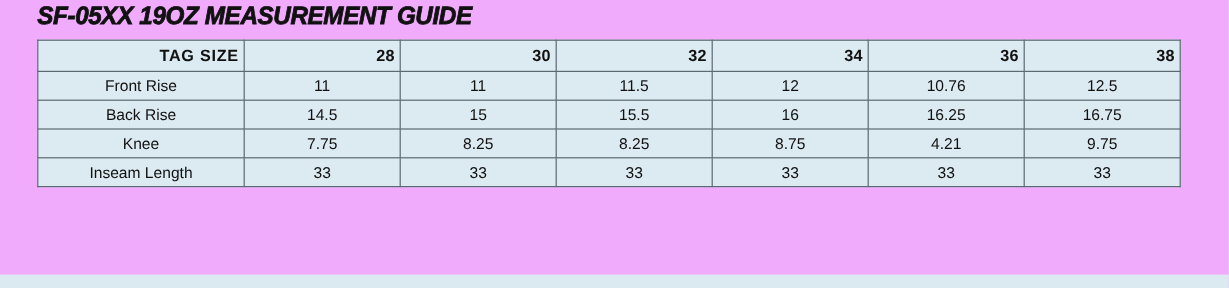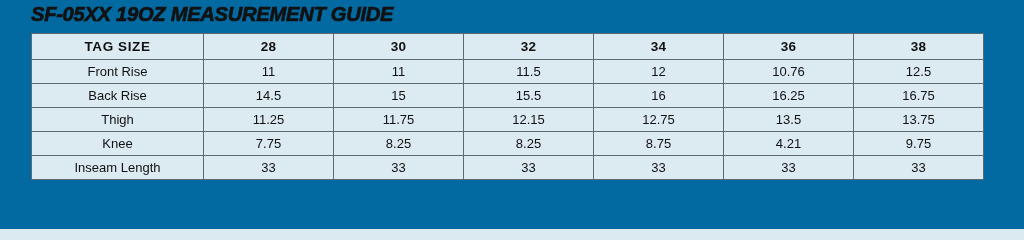--- a/index.html
+++ b/index.html
@@ -10,21 +10,21 @@
     width: 1024px;
     height: 229px;
     background: #dbeaf1;
     font-family: "Liberation Sans", sans-serif;
     overflow: hidden;
   }
   .page {
     position: relative;
     width: 1024px;
     height: 229px;
-    background: #0369a1;
+    background: #f0abfc;
   }
   .title {
     position: absolute;
     left: 31px;
     top: 1px;
     font-family: "Liberation Sans", sans-serif;
     font-size: 21px;
     line-height: 26px;
     font-weight: bold;
     font-style: italic;
@@ -59,20 +59,21 @@
     font-weight: normal;
     vertical-align: middle;
     overflow: hidden;
     white-space: nowrap;
   }
   table.size-table thead th {
     font-weight: bold;
     font-size: 13.5px;
     height: 25px;
     letter-spacing: 0.2px;
+    text-align: right;
   }
   table.size-table thead th.label-head {
     letter-spacing: 0.6px;
   }
   table.size-table col.label-col { width: 172px; }
   table.size-table col.size-col  { width: 130px; }
   table.size-table tbody td.row-label {
     text-align: center;
   }
 </style>
@@ -118,29 +119,20 @@
         <tr>
           <td class="row-label">Back Rise</td>
           <td>14.5</td>
           <td>15</td>
           <td>15.5</td>
           <td>16</td>
           <td>16.25</td>
           <td>16.75</td>
         </tr>
         <tr>
-          <td class="row-label">Thigh</td>
-          <td>11.25</td>
-          <td>11.75</td>
-          <td>12.15</td>
-          <td>12.75</td>
-          <td>13.5</td>
-          <td>13.75</td>
-        </tr>
-        <tr>
           <td class="row-label">Knee</td>
           <td>7.75</td>
           <td>8.25</td>
           <td>8.25</td>
           <td>8.75</td>
           <td>4.21</td>
           <td>9.75</td>
         </tr>
         <tr>
           <td class="row-label">Inseam Length</td>

